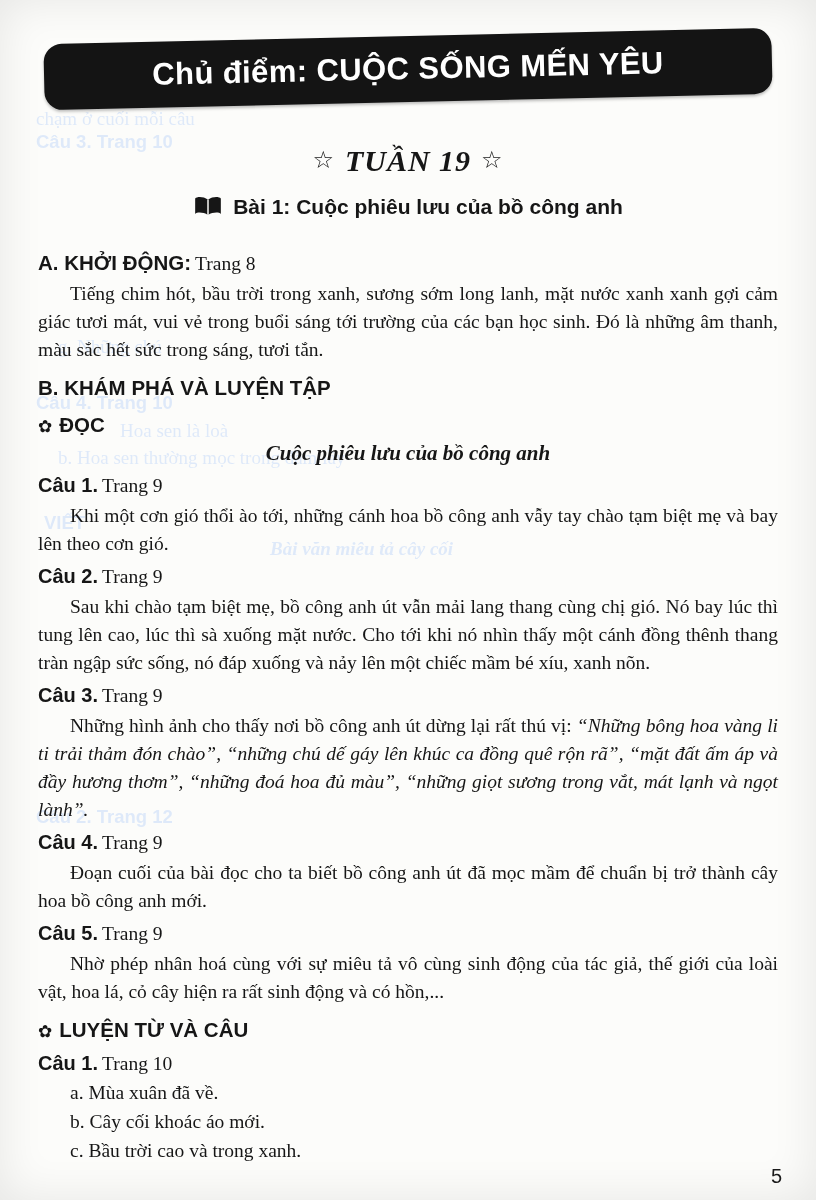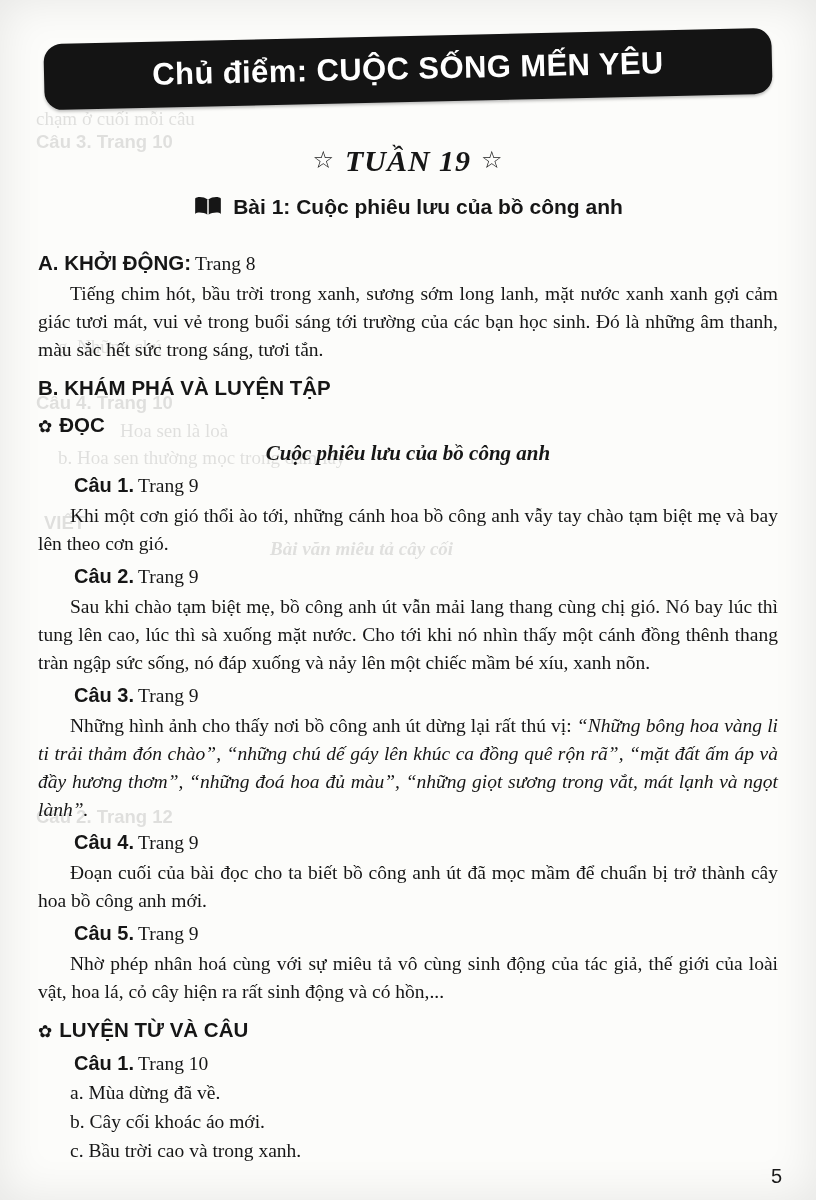--- a/index.html
+++ b/index.html
@@ -50,39 +50,39 @@
   .marker {
     font-family:"DejaVu Sans", sans-serif; font-size:17px; margin-right:7px;
   }
 
   .reading-title {
     text-align:center; font-weight:bold; font-style:italic;
     font-size:21px; margin-top:0; line-height:27px;
   }
 
   .q-line { margin-top:5px; line-height:27px; }
-  .q-label { font-family:"Liberation Sans", sans-serif; font-weight:bold; font-size:20px;margin-left:36px; }
+  .q-label { font-family:"Liberation Sans", sans-serif; font-weight:bold; font-size:20px; }
   .q-page { font-size:19.5px; }
 
   .para {
     font-size:19.5px; line-height:28px; text-align:justify;
     text-indent:32px; margin-top:2px;
   }
   .italic { font-style:italic; }
 
   .item { font-size:19.5px; line-height:29px; text-indent:32px; }
 
   .page-number {
     position:absolute; right:34px; bottom:12px; z-index:3;
     font-family:"Liberation Sans", sans-serif; font-size:20px; color:#1a1a1a;
   }
 
   .ghost-layer { position:absolute; inset:0; z-index:1; pointer-events:none; }
   .ghost {
-    position:absolute; color:#404040; opacity:0.15; filter:blur(0.7px);
+    position:absolute; color:#3b82f6; opacity:0.15; filter:blur(0.7px);
     font-size:19px; white-space:nowrap; font-family:"Liberation Serif", serif;
   }
   .ghost.bold { font-weight:bold; font-family:Liberation Sans, sans-serif; font-size:18.5px; }
   .ghost.bolditalic { font-weight:bold; font-style:italic; }
 </style>
 </head>
 <body>
 
 <div class="page">
 
@@ -140,21 +140,21 @@
     <p class="q-line"><span class="q-label">Câu 4.</span> <span class="q-page">Trang 9</span></p>
     <p class="para">Đoạn cuối của bài đọc cho ta biết bồ công anh út đã mọc mầm để chuẩn bị trở thành cây hoa bồ công anh mới.</p>
 
     <p class="q-line"><span class="q-label">Câu 5.</span> <span class="q-page">Trang 9</span></p>
     <p class="para">Nhờ phép nhân hoá cùng với sự miêu tả vô cùng sinh động của tác giả, thế giới của loài vật, hoa lá, cỏ cây hiện ra rất sinh động và có hồn,...</p>
 
     <p class="h-block"><span class="marker">✿</span><span class="h-sans">LUYỆN TỪ VÀ CÂU</span></p>
 
     <p class="q-line"><span class="q-label">Câu 1.</span> <span class="q-page">Trang 10</span></p>
 
-    <p class="item">a. Mùa dừng đã về.</p>
+    <p class="item">a. Mùa xuân đã về.</p>
     <p class="item">b. Cây cối khoác áo mới.</p>
     <p class="item">c. Bầu trời cao và trong xanh.</p>
 
   </div>
 
   <div class="page-number">5</div>
 
 </div>
 
 </body></html>

